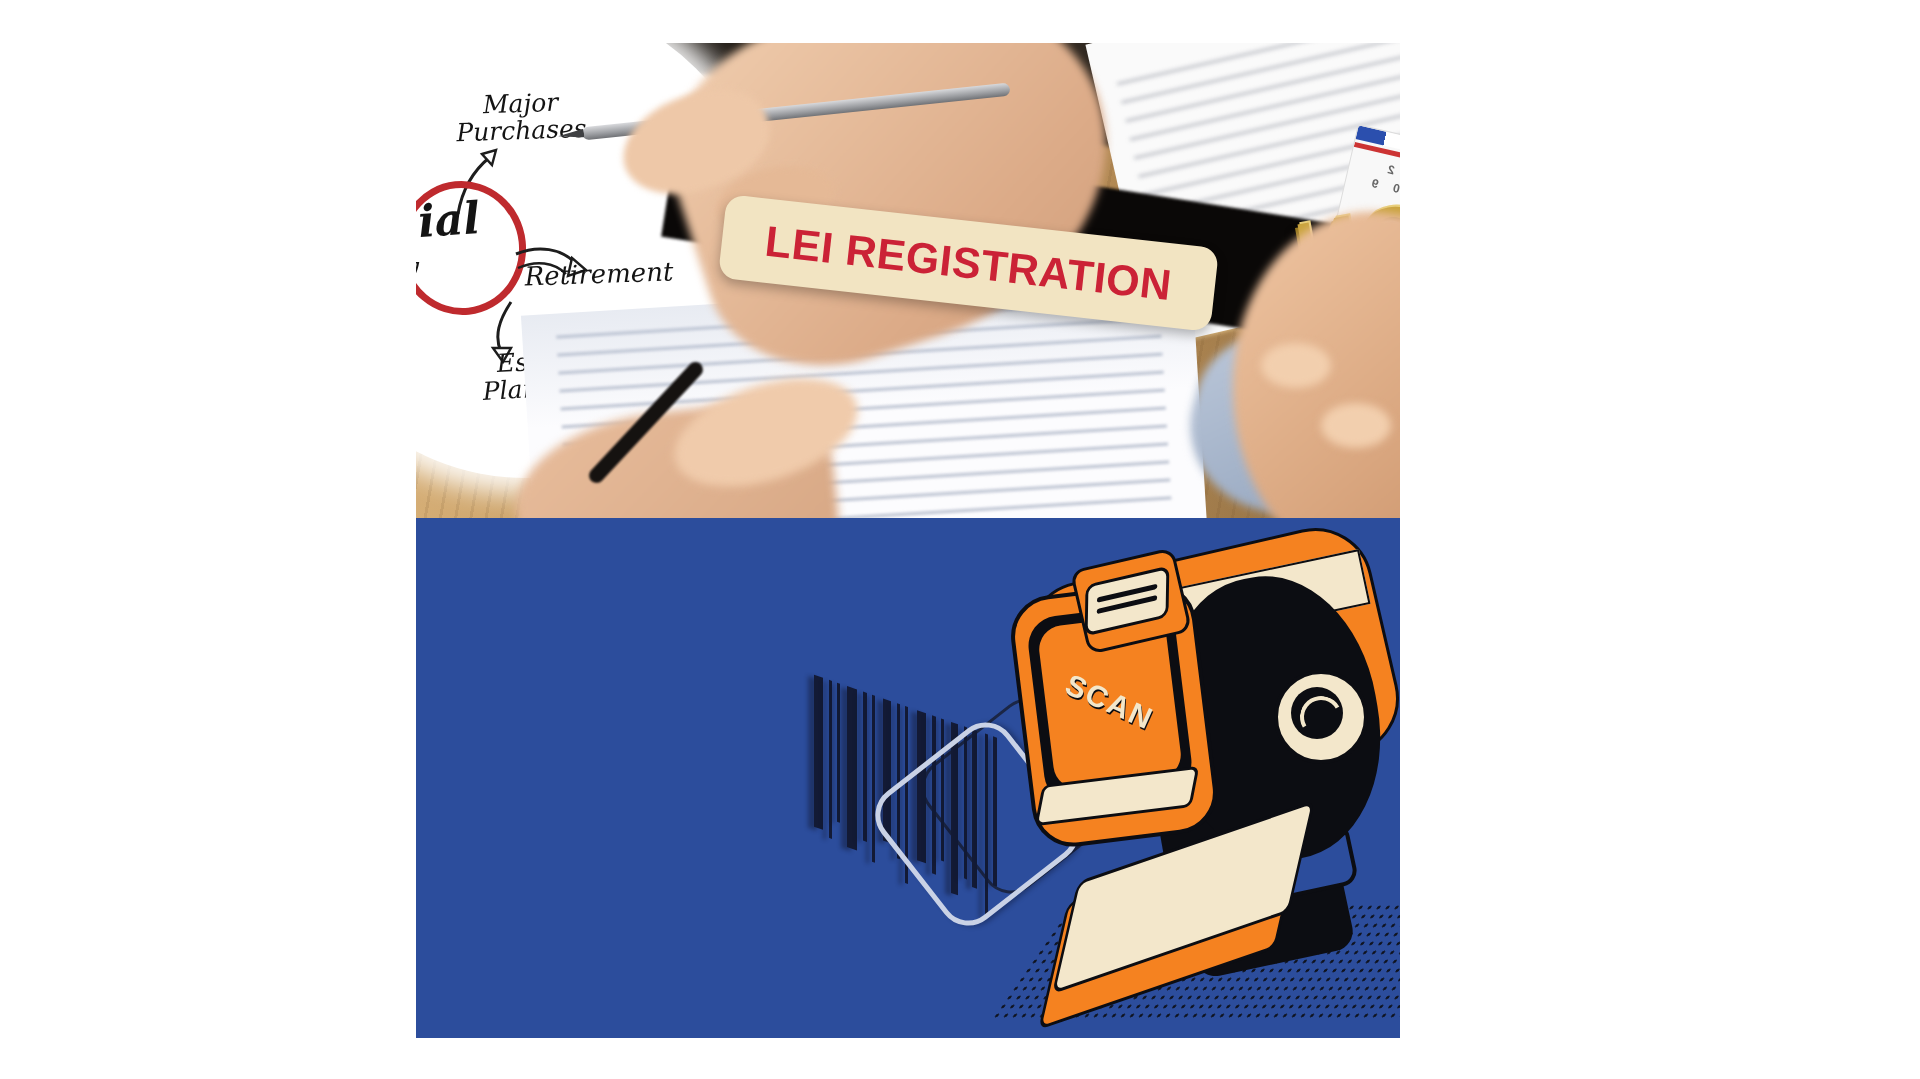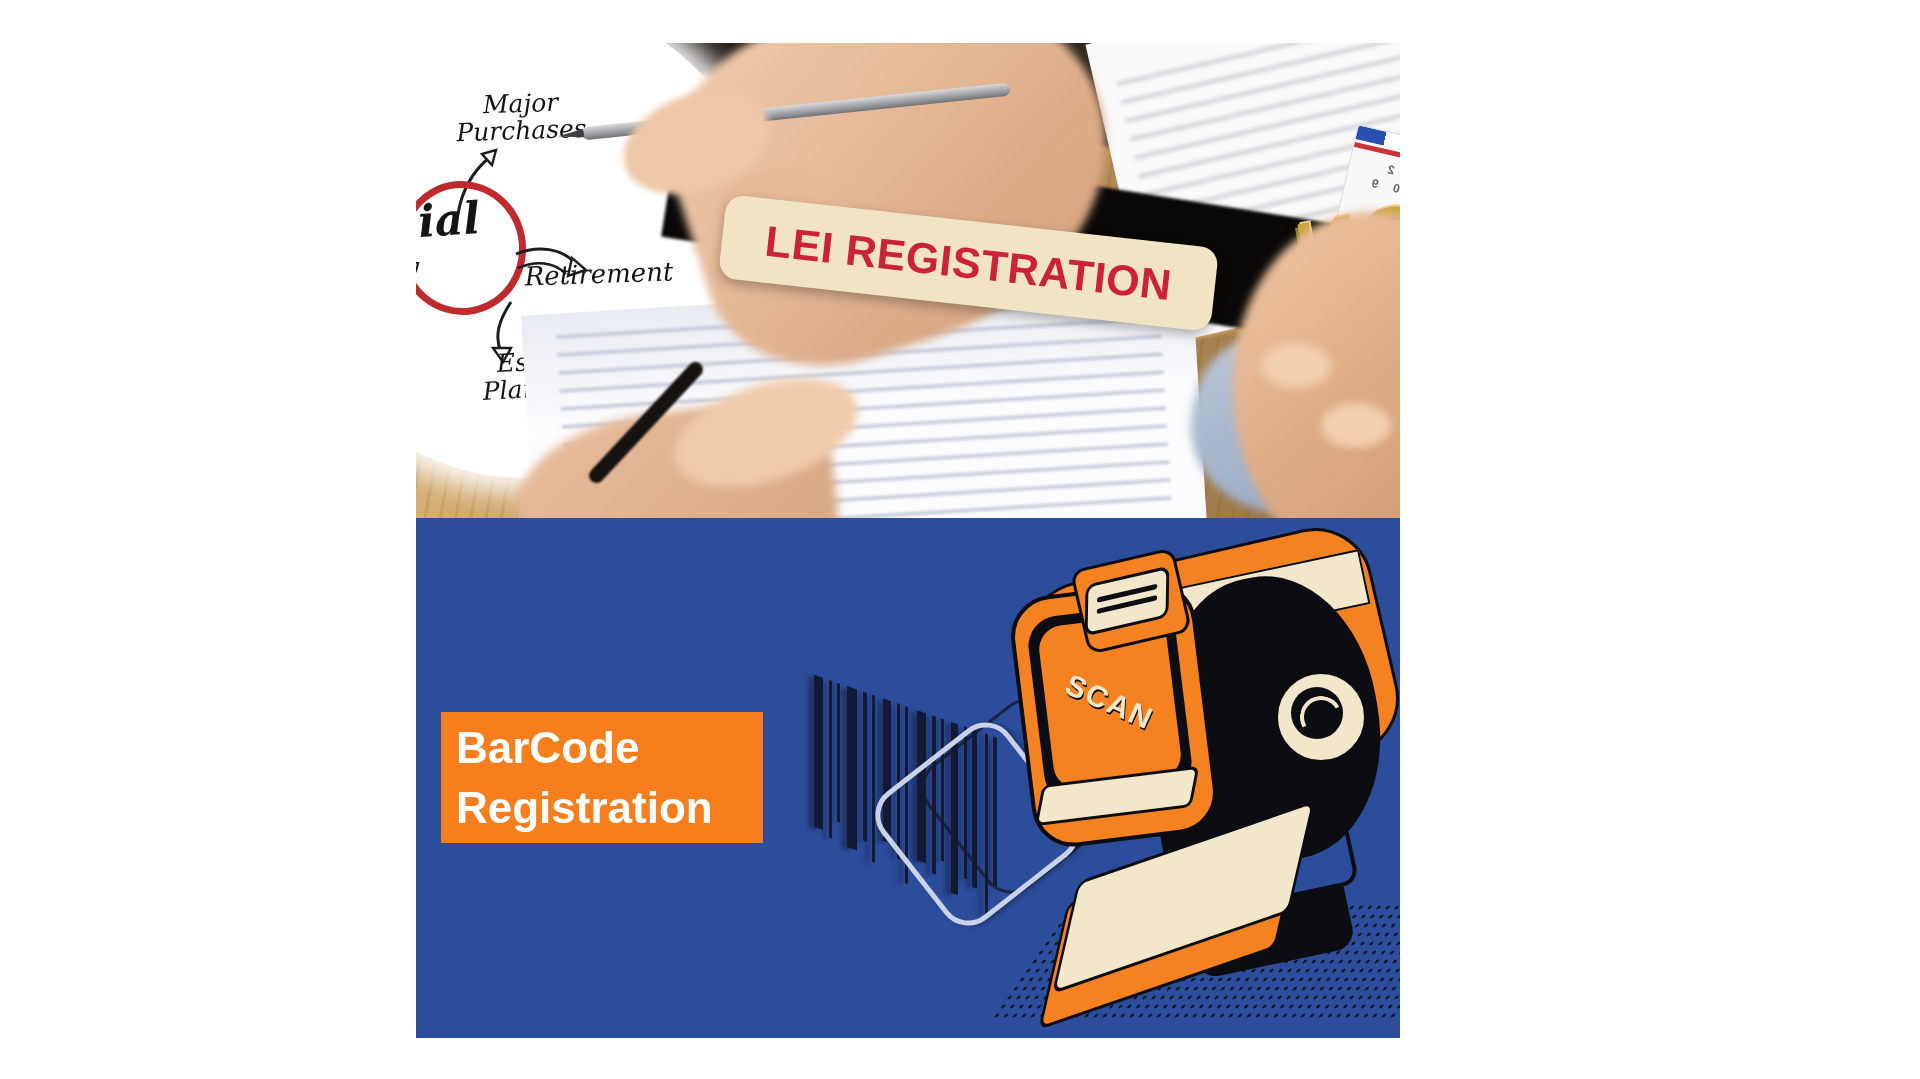--- a/index.html
+++ b/index.html
@@ -202,24 +202,20 @@
     <div class="abs knuckle" style="left:845px;top:300px"></div>
     <div class="abs knuckle" style="left:905px;top:360px"></div>
 
     <div class="abs lei-banner" style="background: rgb(242, 228, 194);">
       <span style="color: rgb(203, 34, 54);">LEI REGISTRATION</span>
     </div>
   </div>
 
   <div class="abs bluecard" style="background: rgb(44, 77, 156);">
 
-    <div class="abs title-box" style="background: rgb(246, 126, 29);">
-      <div>BarCode</div>
-      <div>Registration</div>
-    </div>
 
     <div class="abs frame-dark"></div>
     <div class="abs bc-wrap">
         <div class="bc-bar" style="width: 9px; height: 96%; margin-right: 6px;"></div>
         <div class="bc-bar" style="width: 3px; height: 100%; margin-right: 5px;"></div>
         <div class="bc-bar" style="width: 3px; height: 88%; margin-right: 7px;"></div>
         <div class="bc-bar" style="width: 10px; height: 102%; margin-right: 6px;"></div>
         <div class="bc-bar" style="width: 4px; height: 94%; margin-right: 5px;"></div>
         <div class="bc-bar" style="width: 3px; height: 106%; margin-right: 8px;"></div>
         <div class="bc-bar" style="width: 8px; height: 90%; margin-right: 6px;"></div>

